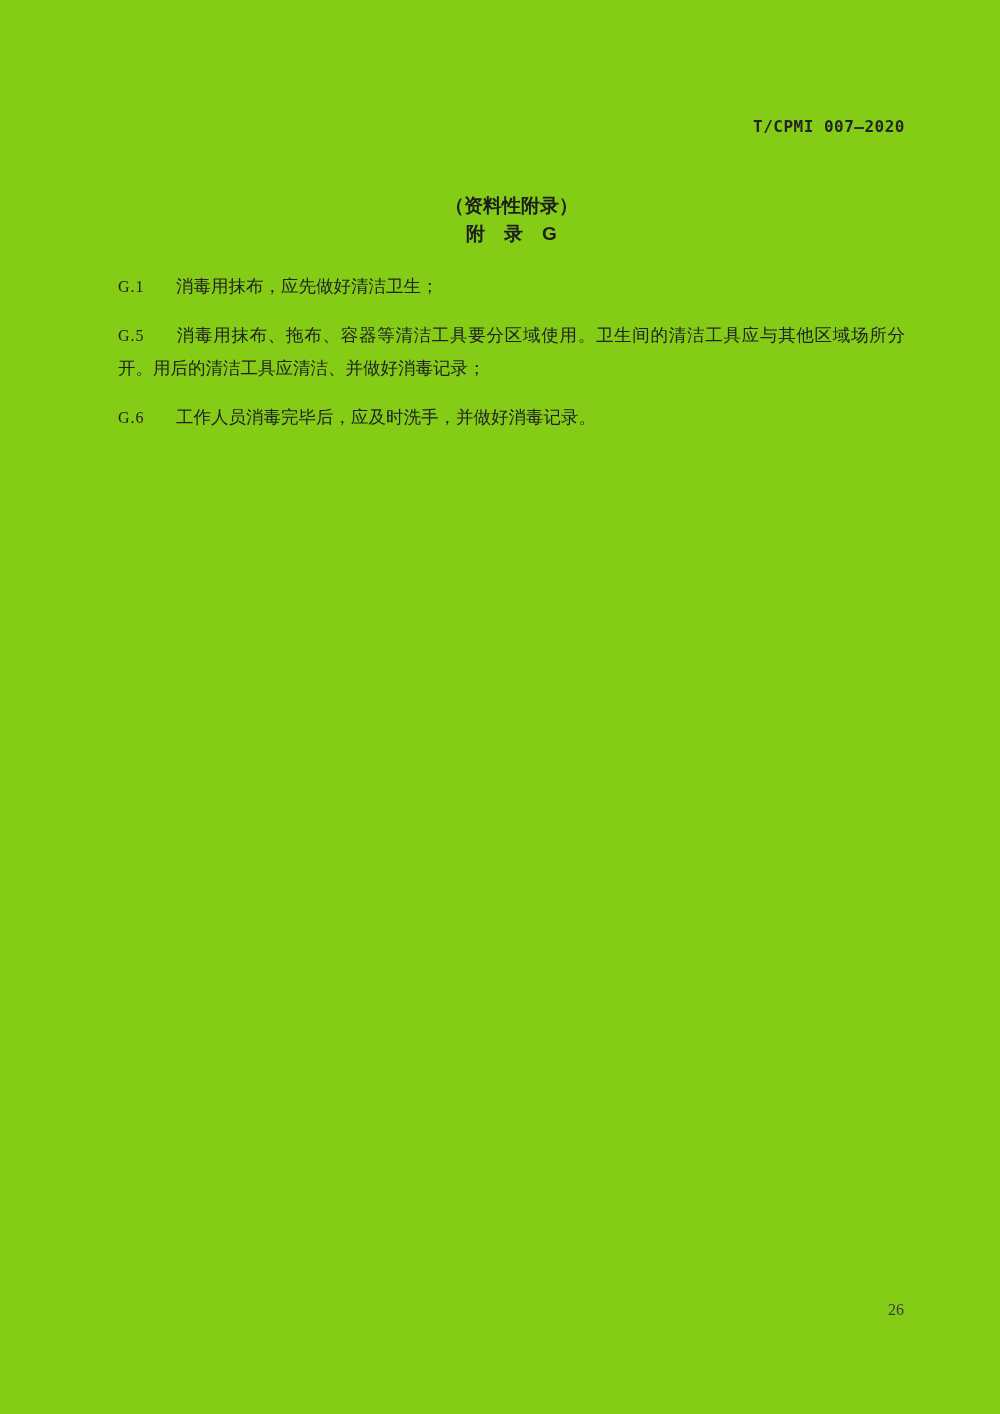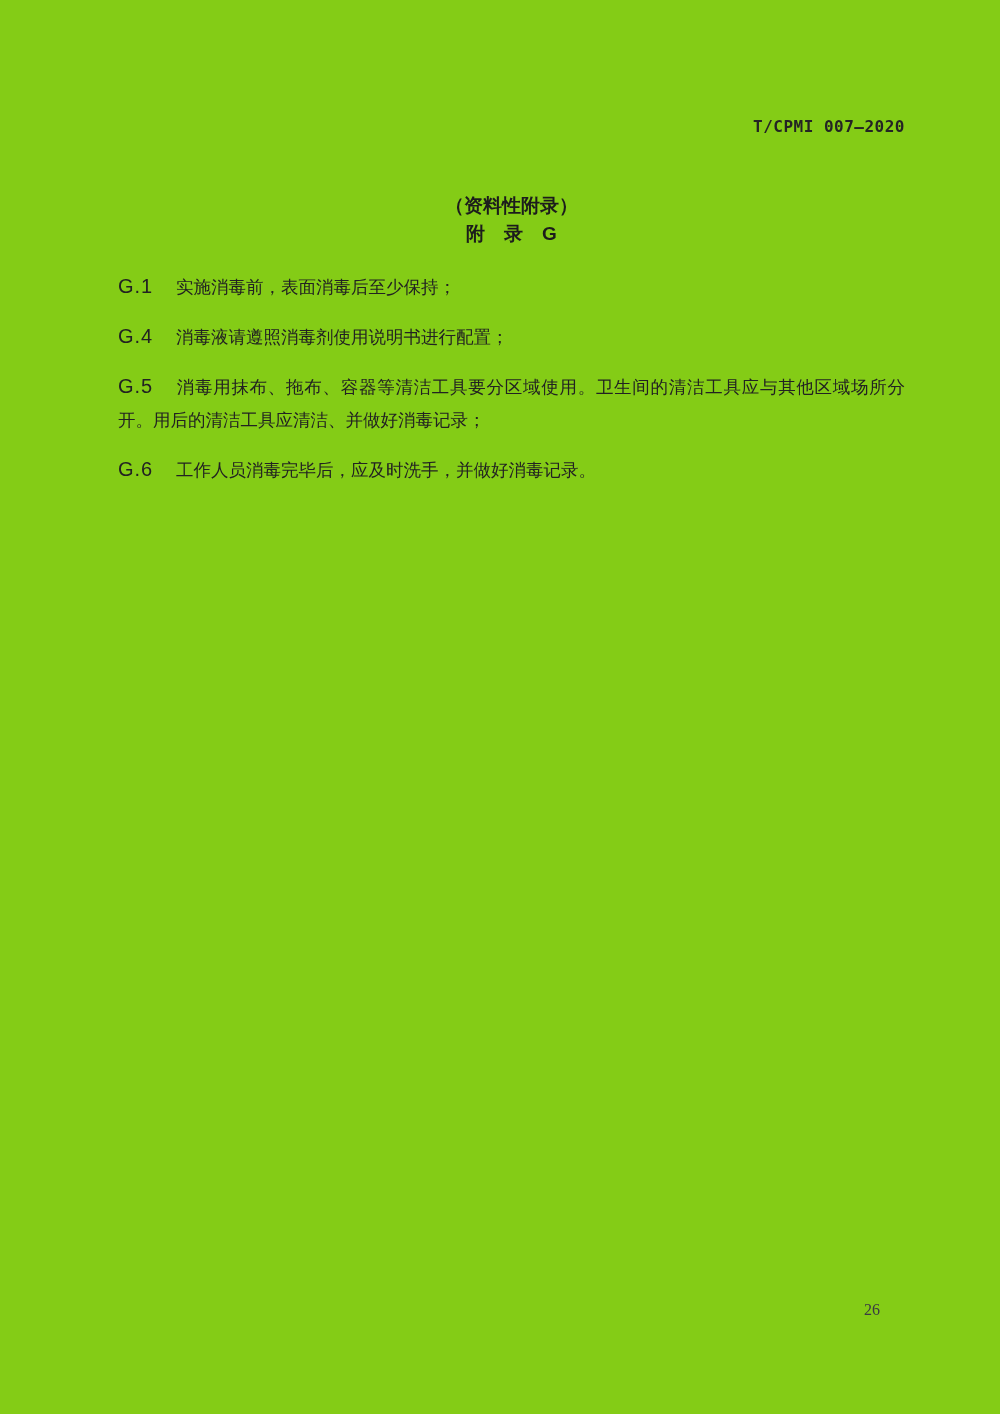--- a/index.html
+++ b/index.html
@@ -52,56 +52,53 @@
     font-size: 17.5px;
     line-height: 33px;
     margin: 0 0 16px 0;
     text-align: justify;
     color: #222222;
   }
   .g-item .g-label {
     display: inline-block;
     min-width: 44px;
     margin-right: 14px;
-    font-family: Liberation Sans, sans-serif;
-    font-size: 20px;
+    font-family: Liberation Serif, serif;
+    font-size: 16px;
     letter-spacing: 1px;
   }
   .page-number {
     position: absolute;
     bottom: 95px;
-    right: 120px;
+    right: 96px;
     font-size: 16px;
     color: #3a3a44;
     font-family: "Liberation Serif", "DejaVu Serif", serif;
   }
 </style>
 </head>
 <body>
 
 <div class="page">
 
   <div class="doc-header">T/CPMI 007—2020</div>
 
   <div class="content">
 
     <div class="appendix-title">
       <span class="t-line">（资料性附录）</span>
       <span class="t-line">附　录　G</span>
     </div>
 
     <p class="g-item">
-      <span class="g-label">G.1</span><span>实施消毒前，表面消毒后至少保持；</span>
+      <span class="g-label">G.1</span><span>消毒用抹布，应先做好清洁卫生；</span>
     </p>
 
 
 
-    <p class="g-item">
-      <span class="g-label">G.4</span><span>消毒液请遵照消毒剂使用说明书进行配置；</span>
-    </p>
 
     <p class="g-item">
       <span class="g-label">G.5</span><span>消毒用抹布、拖布、容器等清洁工具要分区域使用。卫生间的清洁工具应与其他区域场所分开。用后的清洁工具应清洁、并做好消毒记录；</span>
     </p>
 
     <p class="g-item">
       <span class="g-label">G.6</span><span>工作人员消毒完毕后，应及时洗手，并做好消毒记录。</span>
     </p>
 
   </div>

